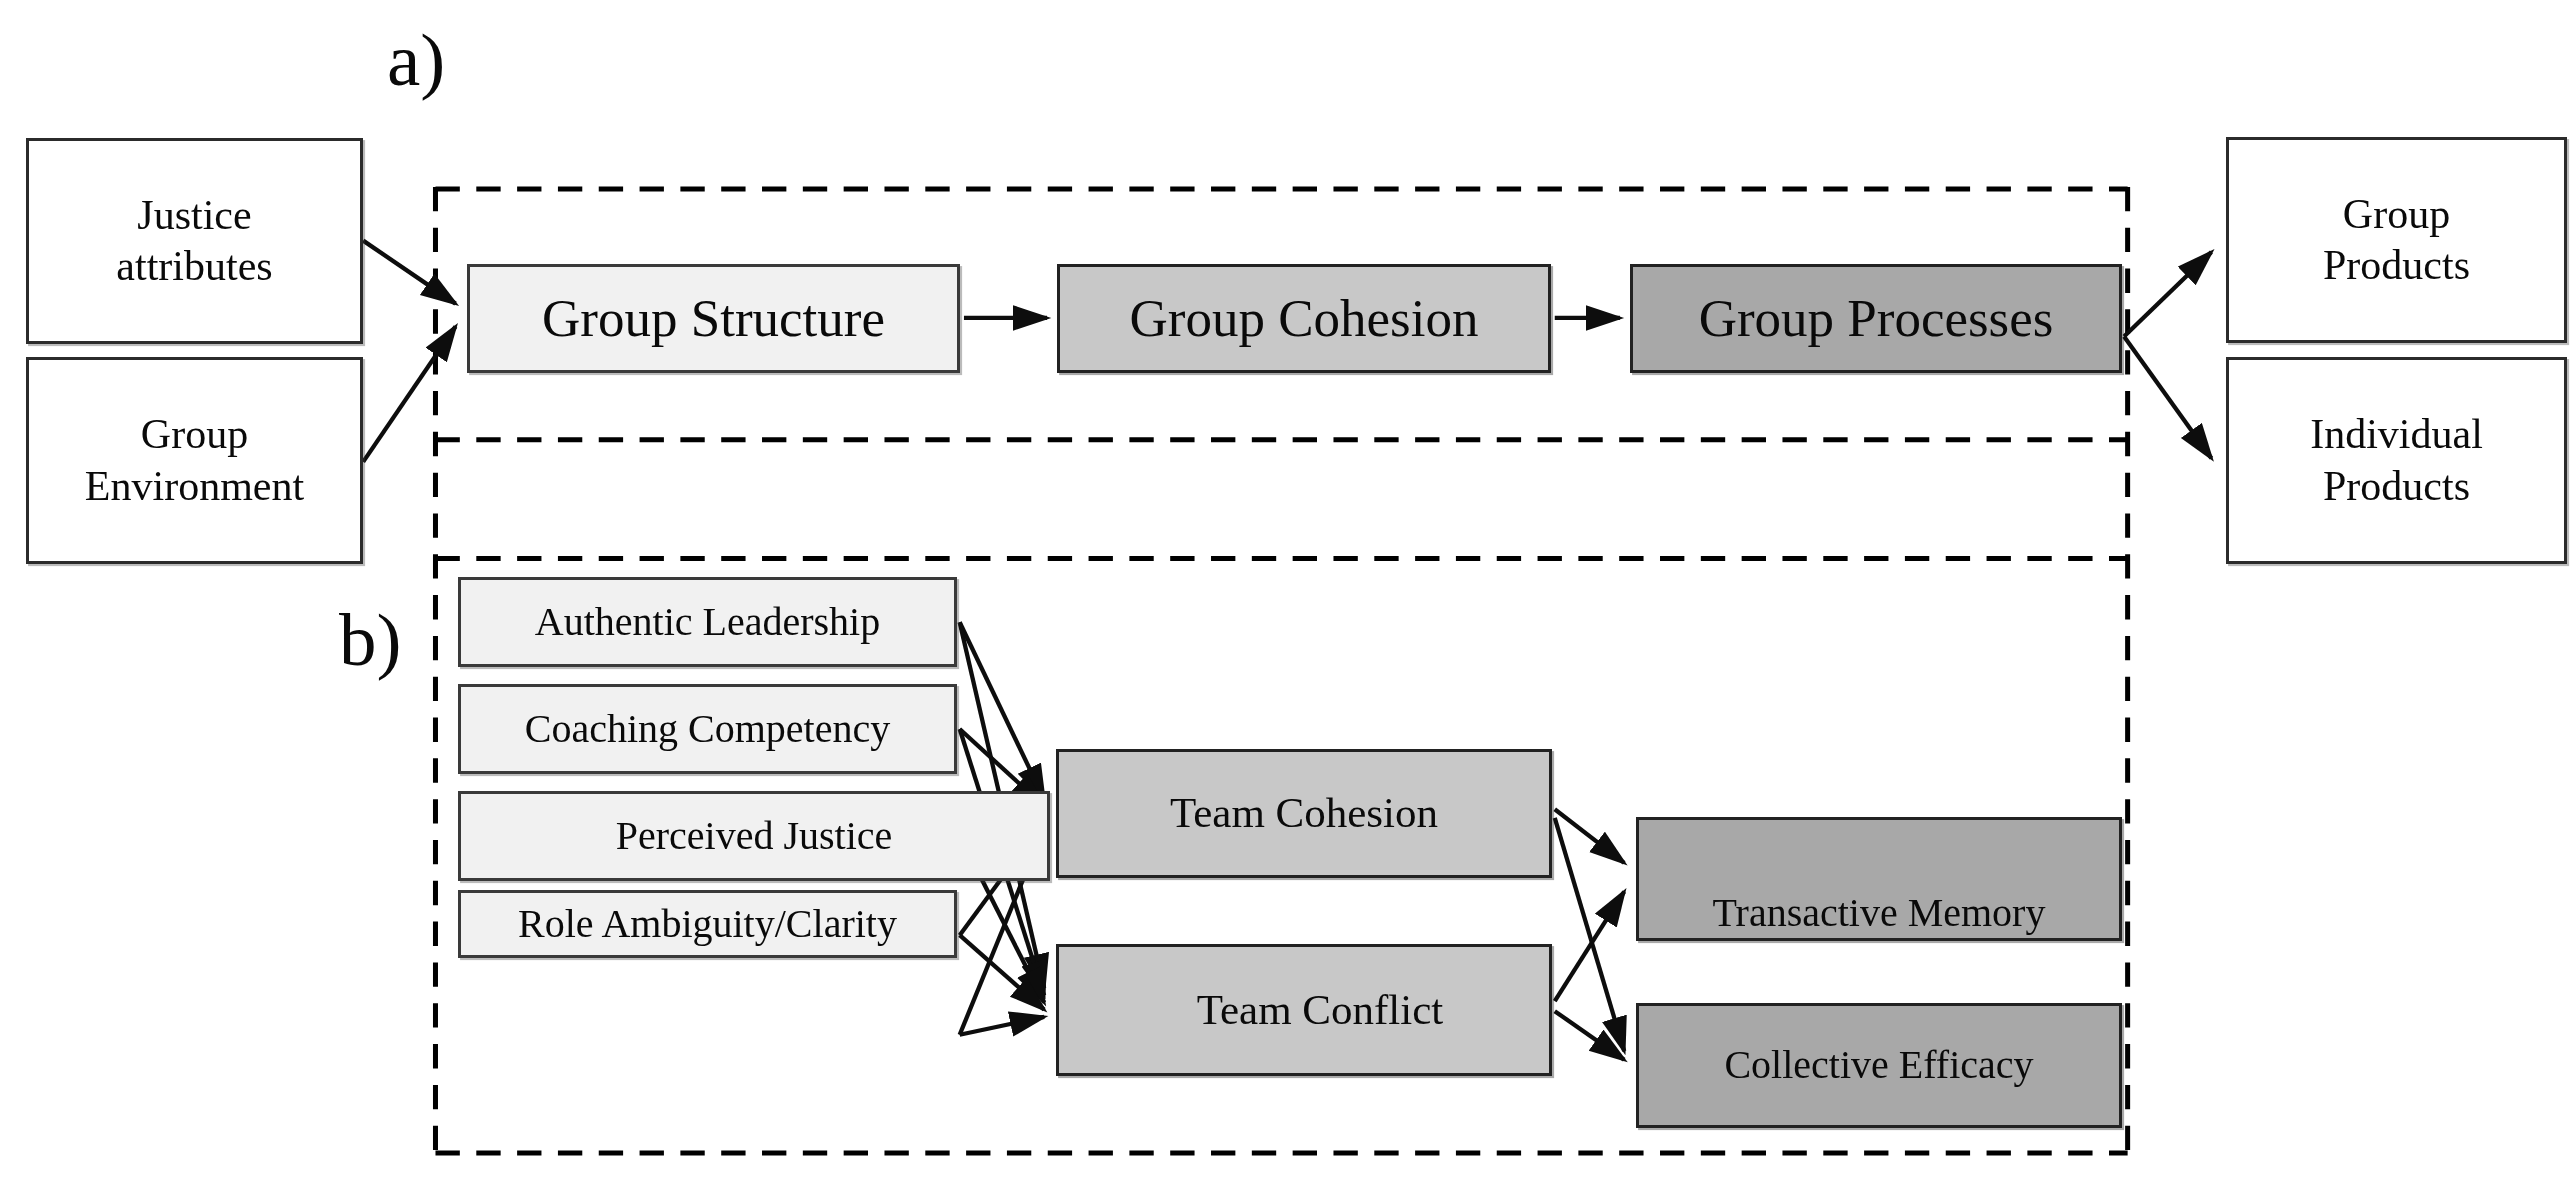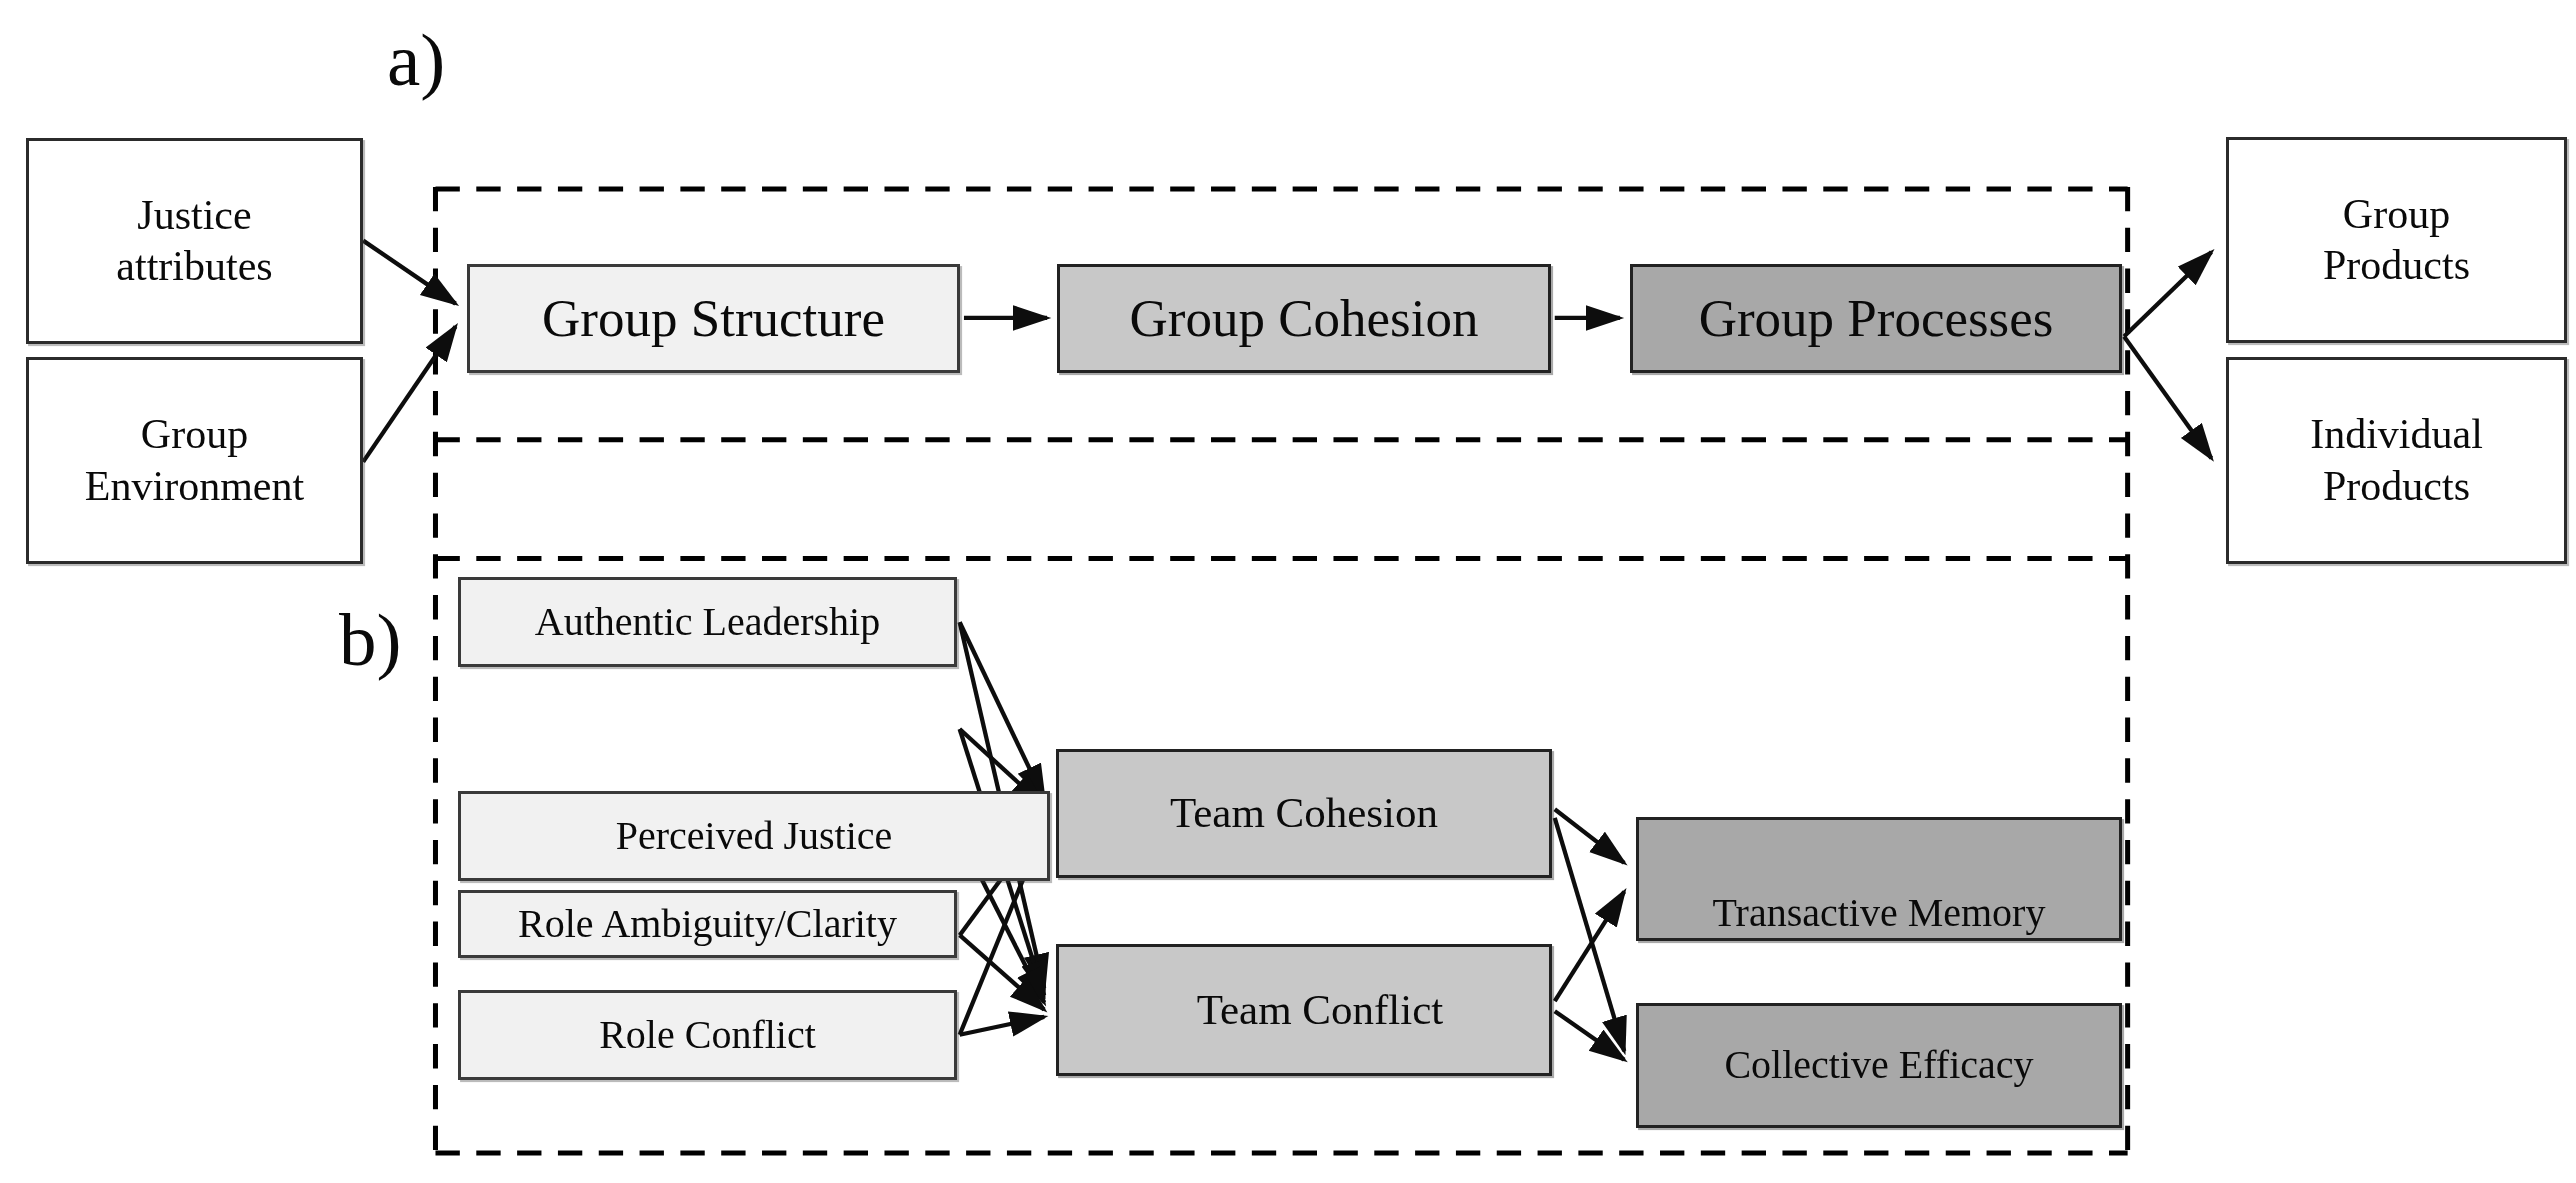--- a/index.html
+++ b/index.html
@@ -117,32 +117,32 @@
 
   <div class="node white-node fs-io" style="left:2226px;top:357px;width:341px;height:207px;">
     <span class="node-label">Individual
 Products</span>
   </div>
 
   <div class="node light-node fs-ant" style="left:458px;top:577px;width:499px;height:90px;">
     <span class="node-label">Authentic Leadership</span>
   </div>
 
+  <div class="node light-node fs-ant" style="left:458px;top:684px;width:499px;height:90px;">
+    <span class="node-label">Coaching Competency</span>
+  </div>
 
   <div class="node light-node fs-ant" style="left:458px;top:791px;width:592px;height:90px;">
     <span class="node-label">Perceived Justice</span>
   </div>
 
   <div class="node light-node fs-ant" style="left:458px;top:890px;width:499px;height:68px;">
     <span class="node-label">Role Ambiguity/Clarity</span>
   </div>
 
-  <div class="node light-node fs-ant" style="left:458px;top:990px;width:499px;height:90px;">
-    <span class="node-label">Role Conflict</span>
-  </div>
 
   <div class="node medium-node fs-med" style="left:1056px;top:749px;width:496px;height:129px;">
     <span class="node-label">Team Cohesion</span>
   </div>
 
   <div class="node medium-node fs-med" style="left:1056px;top:944px;width:496px;height:132px;padding-left:32px;">
     <span class="node-label">Team Conflict</span>
   </div>
 
   <div class="node dark-node fs-out" style="left:1636px;top:817px;width:486px;height:124px;align-items:flex-end;">

